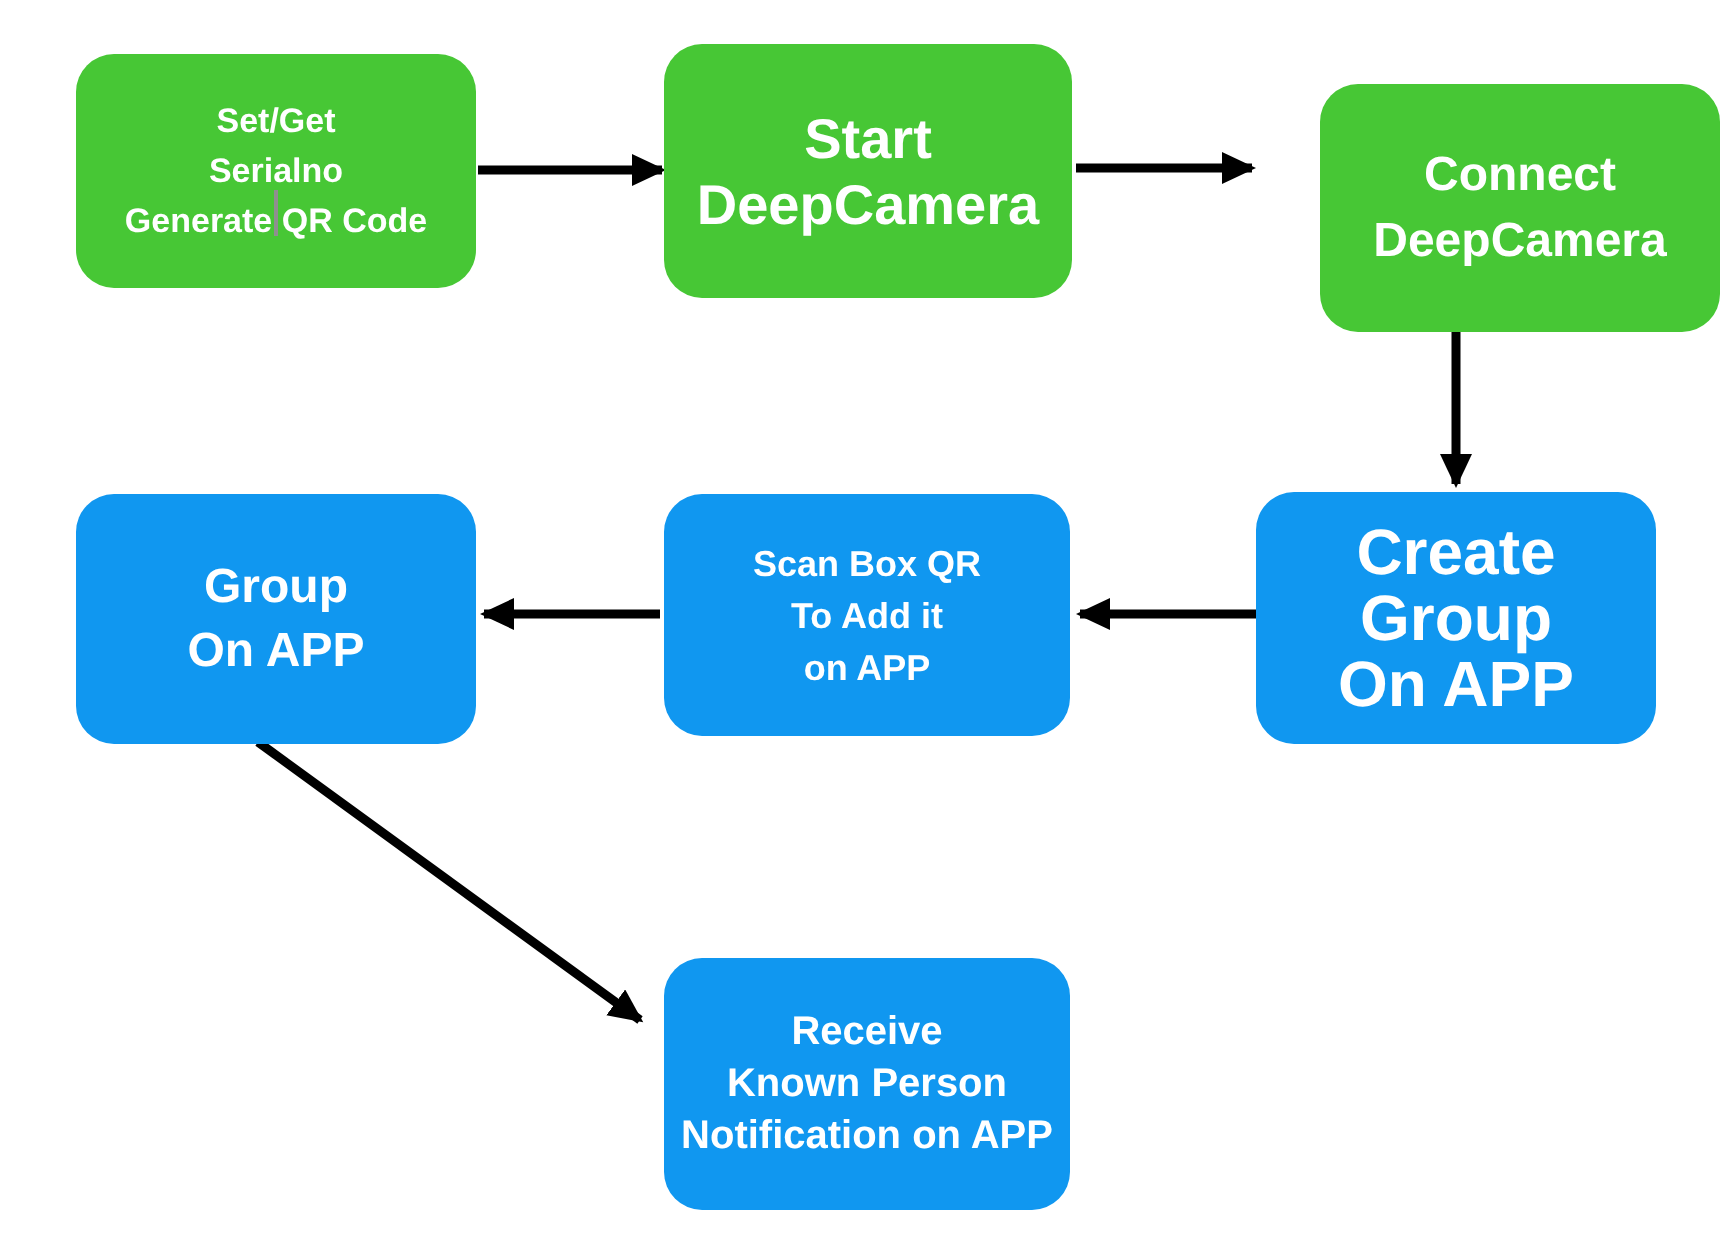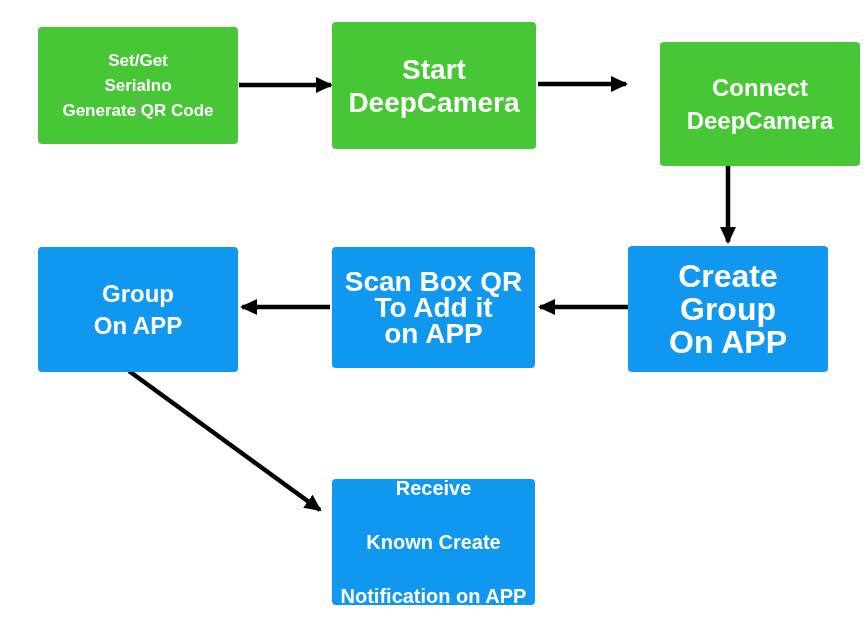--- a/index.html
+++ b/index.html
@@ -10,39 +10,39 @@
   #stage {
     position: relative;
     width: 866px;
     height: 618px;
     background: var(--bg, #ffffff);
     font-family: "Liberation Sans", sans-serif;
     overflow: hidden;
   }
   .node {
     position: absolute;
-    border-radius: 4px;
+    border-radius: 19px;
     color: var(--node-text, #ffffff);
     font-weight: 700;
     display: flex;
     flex-direction: column;
     align-items: center;
     justify-content: center;
     text-align: center;
   }
   .node.green { background: var(--green, #47C735); }
   .node.blue  { background: var(--blue, #1097F0); }
 
   .n1 { left: 38px;  top: 27px;  width: 200px; height: 117px; font-size: 17px; line-height: 25px; }
   .n2 { left: 332px; top: 22px;  width: 204px; height: 127px; font-size: 28px; line-height: 33px; }
   .n3 { left: 660px; top: 22px;  width: 200px; height: 124px; font-size: 24px; line-height: 33px; margin-top: 20px; }
   .n4 { left: 628px; top: 246px; width: 200px; height: 126px; font-size: 32px; line-height: 33px; }
-  .n5 { left: 332px; top: 247px; width: 203px; height: 121px; font-size: 28px; line-height: 26px; }
+  .n5 { left: 332px; top: 247px; width: 203px; height: 121px; font-size: 18px; line-height: 26px; }
   .n6 { left: 38px;  top: 247px; width: 200px; height: 125px; font-size: 24px; line-height: 32px; }
-  .n7 { left: 332px; top: 479px; width: 203px; height: 126px; font-size: 20px; line-height: 26px; gap: 28px; }
+  .n7 { left: 332px; top: 479px; width: 203px; height: 126px; font-size: 20px; line-height: 26px; }
 
   .caret {
     position: absolute;
     left: 137px;
     top: 95px;
     width: 2px;
     height: 23px;
     background: #8f8f8f;
   }
   svg.arrows {
@@ -106,17 +106,17 @@
     <div>on APP</div>
   </div>
 
   <div class="node blue n6">
     <div>Group</div>
     <div>On APP</div>
   </div>
 
   <div class="node blue n7">
     <div>Receive</div>
-    <div>Known Create</div>
+    <div>Known Person</div>
     <div>Notification on APP</div>
   </div>
 
 </div>
 
 </body></html>

